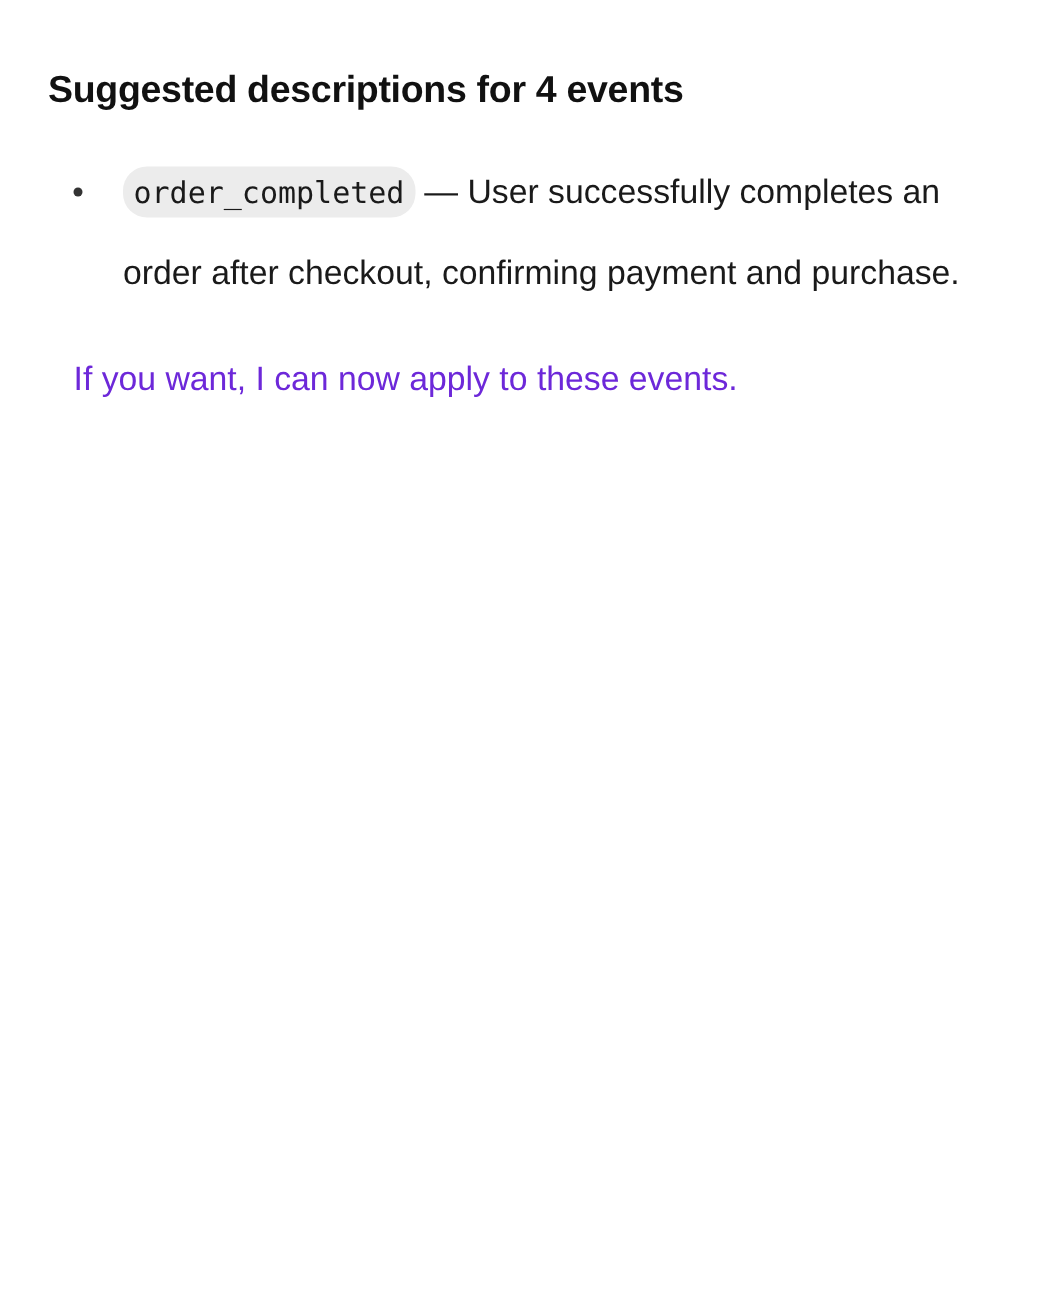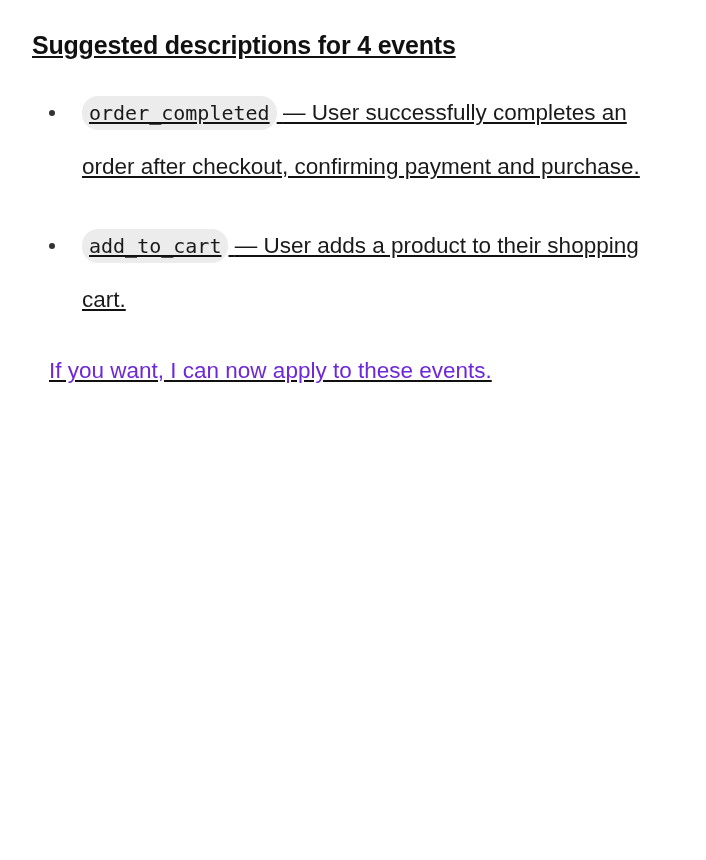--- a/index.html
+++ b/index.html
@@ -9,22 +9,21 @@
   body {
     width: 706px;
     height: 860px;
     background: #ffffff;
     font-family: "Liberation Sans", sans-serif;
     color: #111111;
     overflow: hidden;
   }
   .page {
     box-sizing: border-box;
-    padding: 31px 34px 0 32px;
-    text-decoration: underline;
+    padding: 46px 34px 0 32px;
   }
   .heading {
     font-size: 25px;
     font-weight: bold;
     letter-spacing: -0.2px;
     margin: 0 0 26px 0;
     color: #111111;
   }
   ul.event-list {
     list-style: none;
@@ -74,21 +73,17 @@
 
 <div class="page">
 
   <h1 class="heading">Suggested descriptions for 4 events</h1>
 
   <ul class="event-list">
     <li>
       <code class="ev">order_completed</code>
       <span class="desc">— User successfully completes an order after checkout, confirming payment and purchase.</span>
     </li>
-    <li>
-      <code class="ev">add_to_cart</code>
-      <span class="desc">— User adds a product to their shopping cart.</span>
-    </li>
   </ul>
 
   <p class="closing">If you want, I can now apply to these events.</p>
 
 </div>
 
 </body></html>

